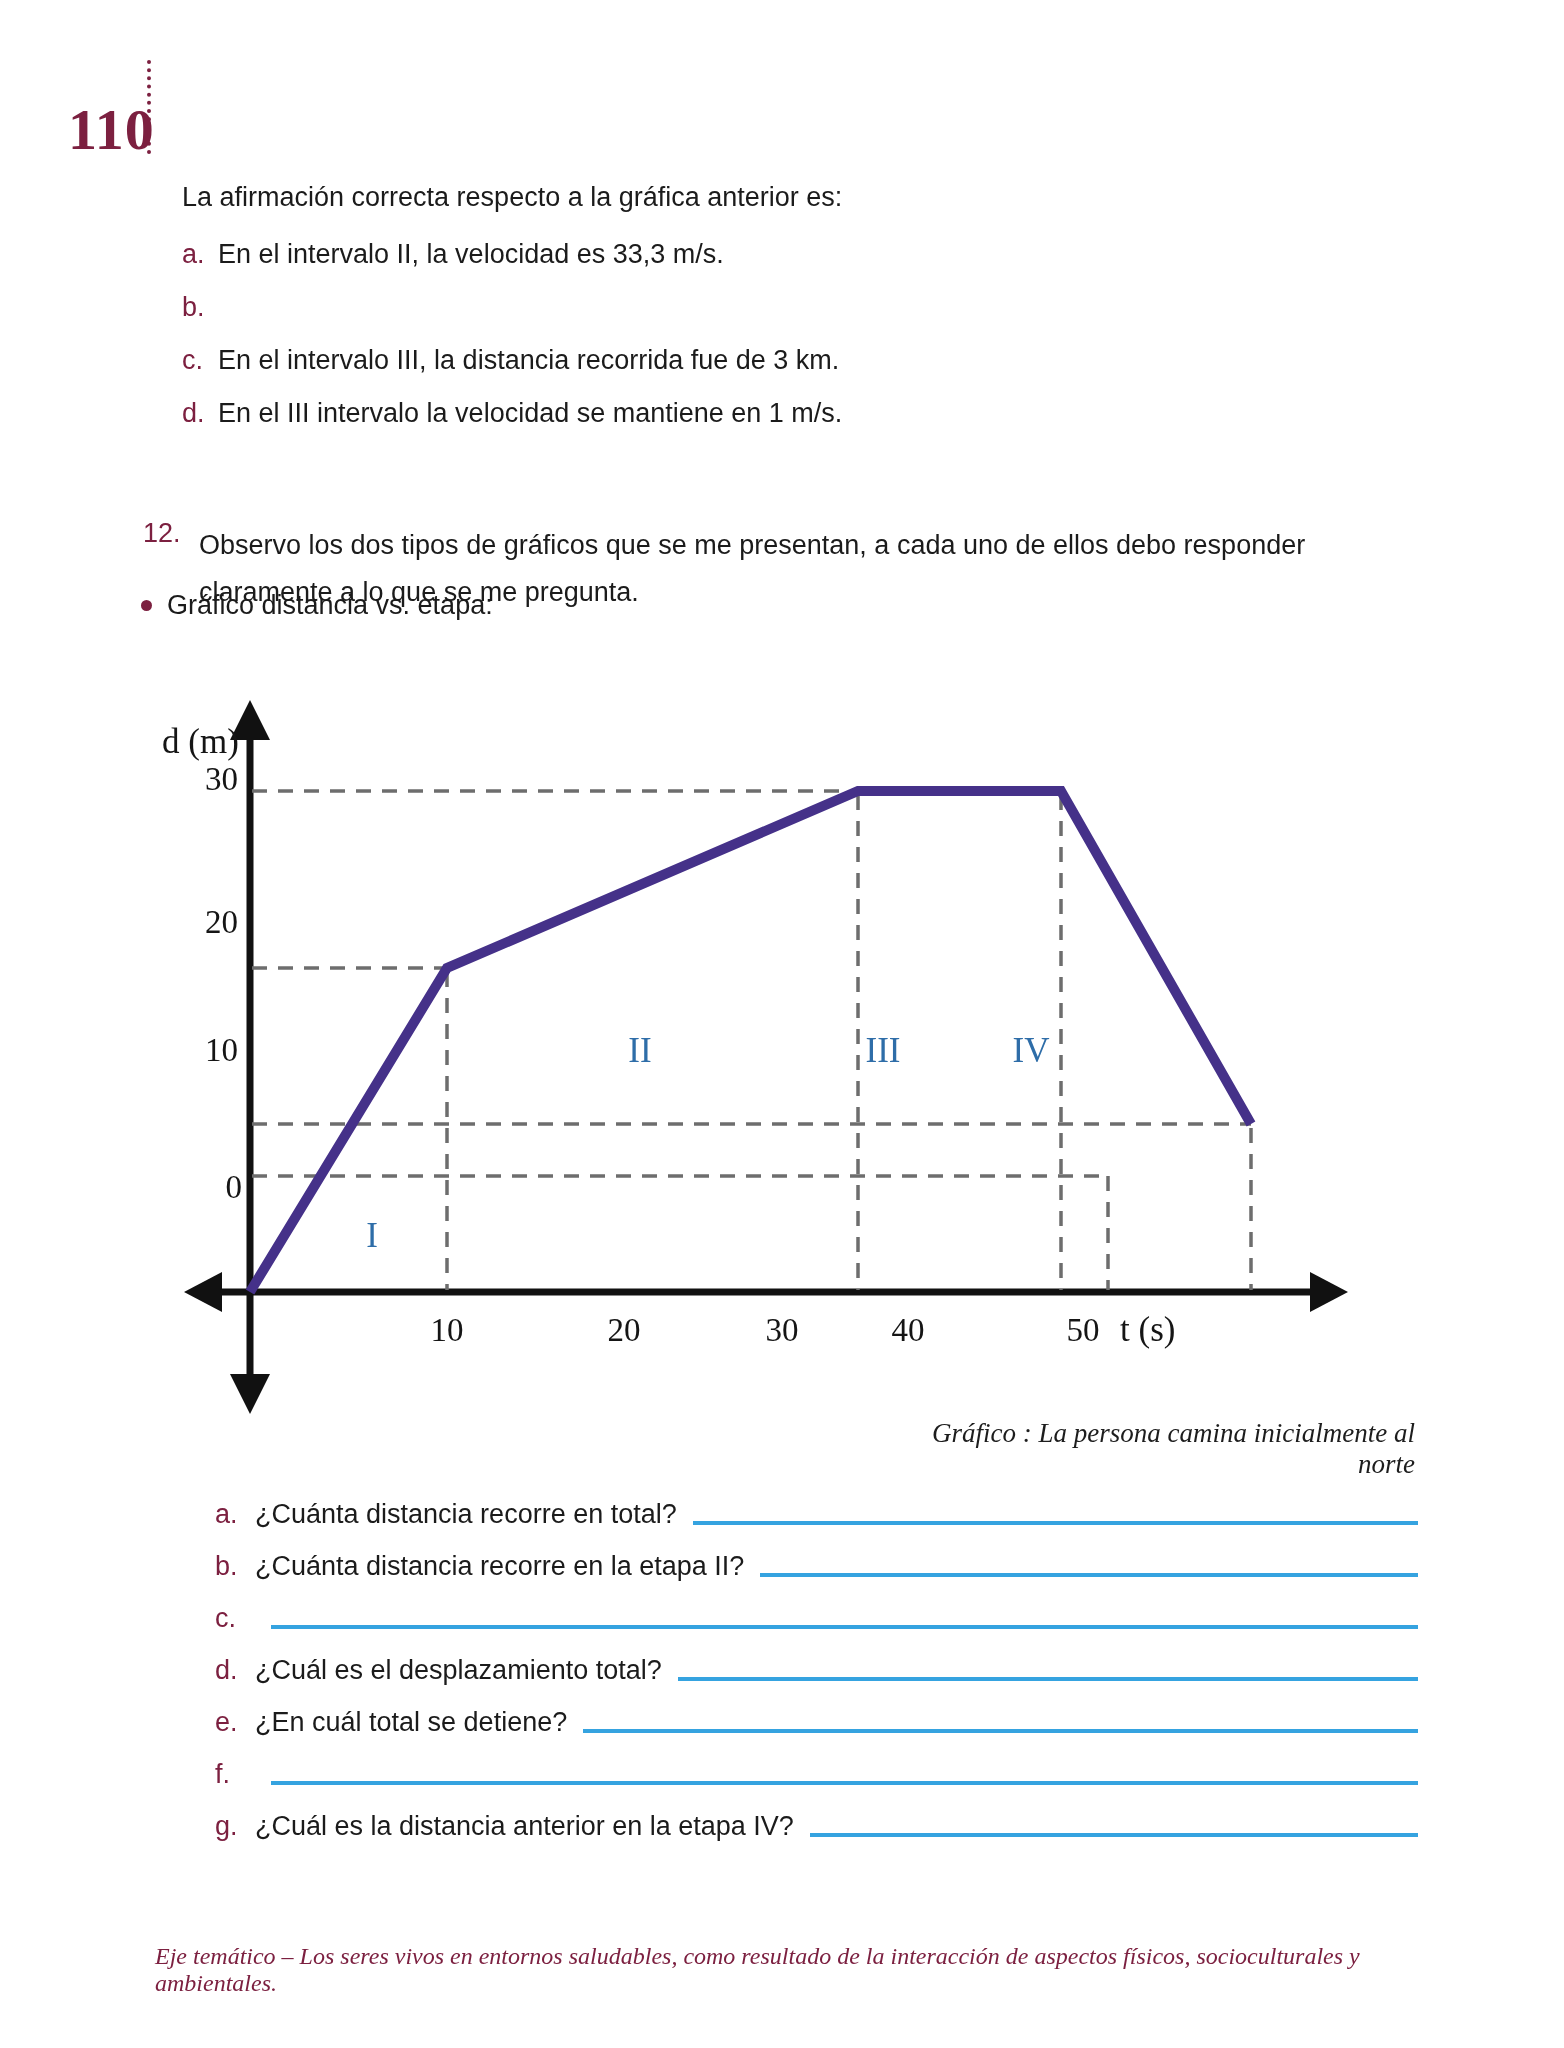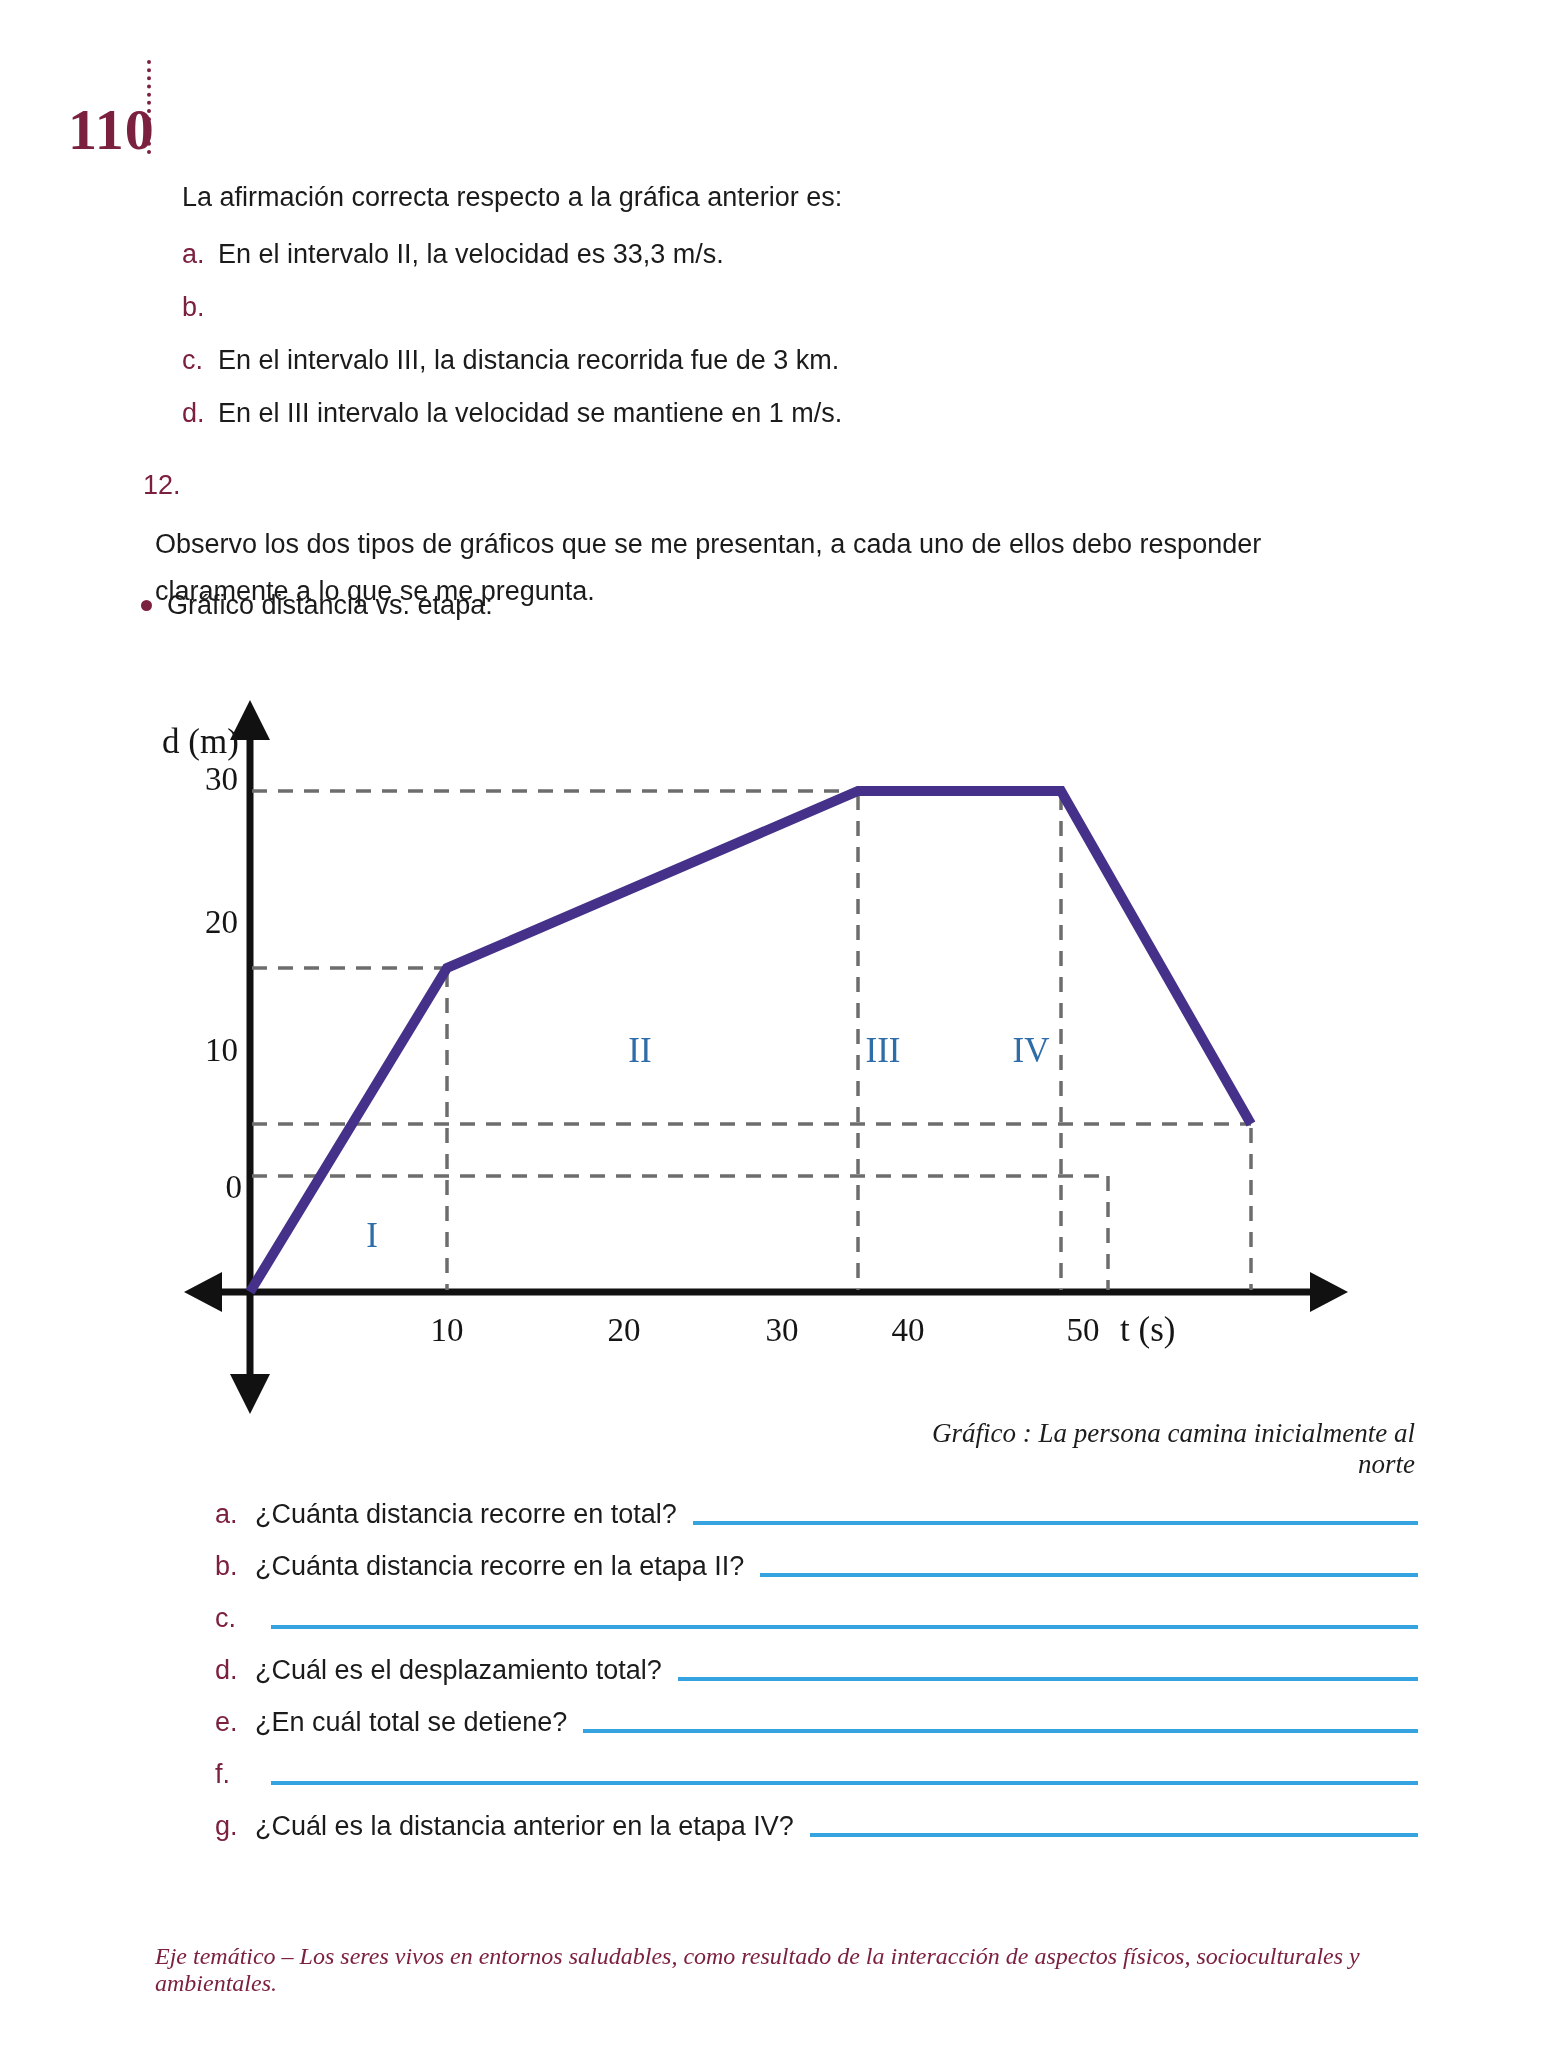--- a/index.html
+++ b/index.html
@@ -26,21 +26,21 @@
   .pagenum-dots{
     position:absolute;left:147px;top:60px;height:94px;width:0;
     border-left:4px dotted var(--maroon);
   }
   
   .statement{position:absolute;left:182px;top:182px;width:1240px;font-size:27px;}
   .stmt-intro{margin:0 0 27px 0;line-height:30px;}
   .opt{display:flex;margin-bottom:23px;line-height:30px;}
   .opt-label{color:var(--maroon);width:36px;flex:none;}
   
-  .exercise{position:absolute;left:143px;top:462px;display:flex;flex-direction:column;}
+  .exercise{position:absolute;left:143px;top:510px;display:flex;}
   .ex-num{color:var(--maroon);font-size:27px;line-height:47px;width:44px;flex:none;}
   .ex-text{margin:12px;font-size:27px;line-height:47px;width:1230px;}
   .bullet-row{position:absolute;left:141px;top:590px;display:flex;align-items:center;font-size:27px;}
   .bullet-dot{width:11px;height:11px;border-radius:50%;background:var(--maroon);margin-right:15px;flex:none;}
   
   .graph{position:absolute;left:130px;top:680px;width:1290px;height:760px;}
   .axis{stroke:#111;stroke-width:7;}
   .axis-head{fill:#111;}
   .dash{stroke:var(--dash);stroke-width:3.5;stroke-dasharray:15 11;fill:none;}
   .curve{stroke:var(--purple);stroke-width:10;fill:none;}

